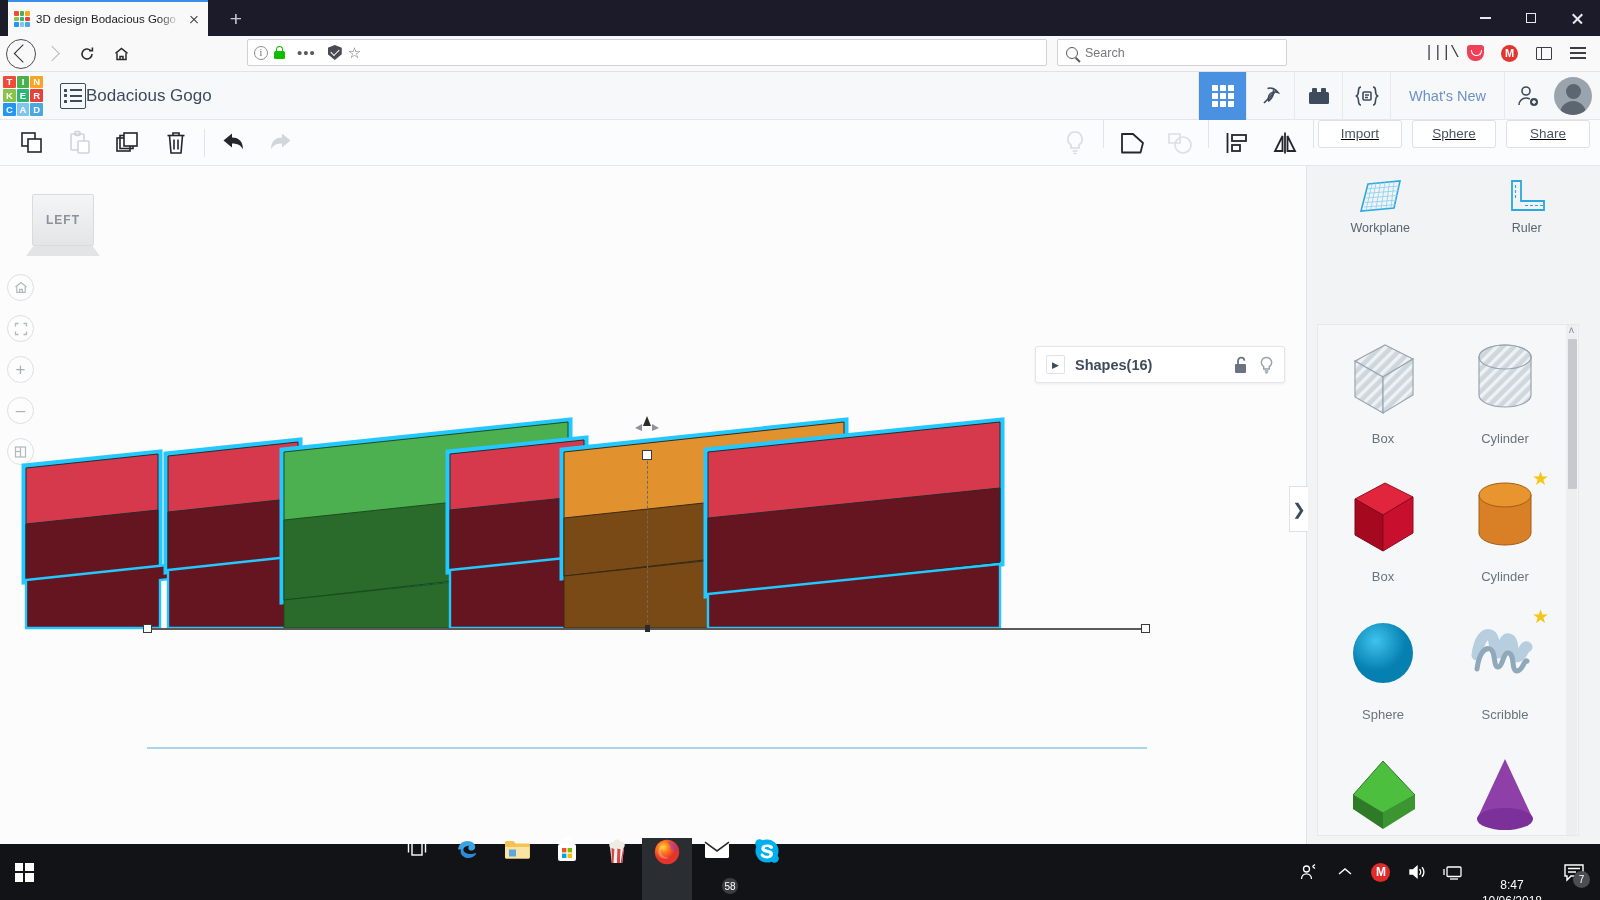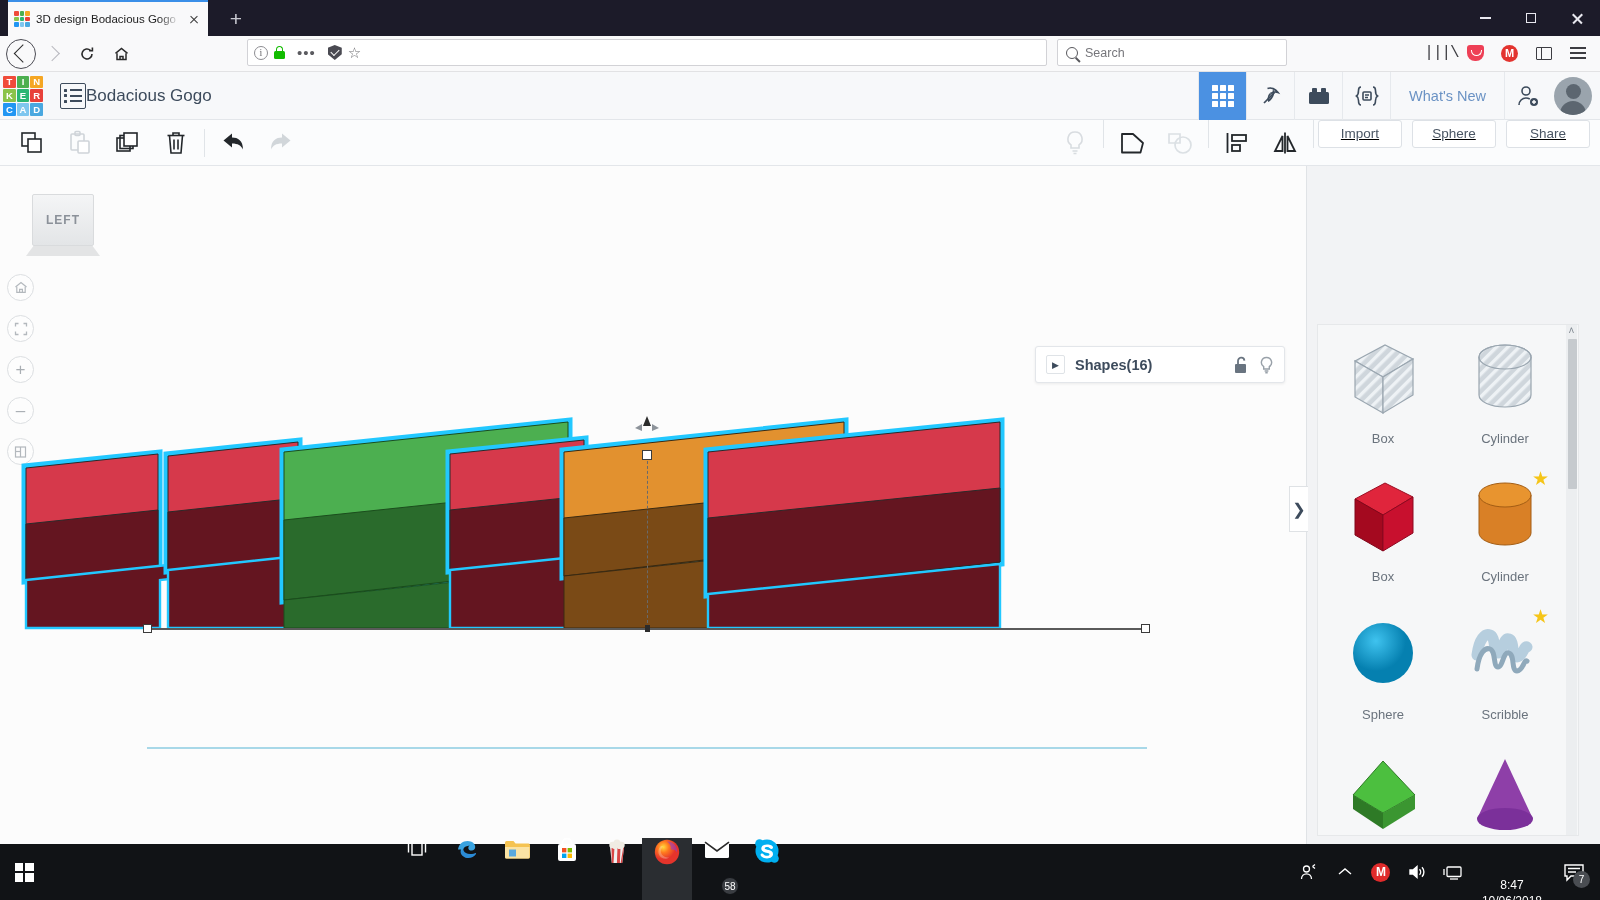--- a/index.html
+++ b/index.html
@@ -613,20 +613,48 @@
             <path d="M5.6 15h3.8M6.3 16.8h2.4"></path>
         </svg>
       </span>
     </div>
 
   </div>
 
   <div class="rpanel">
     <div class="panel-collapse">❯</div>
 
+    <div class="rp-top">
+      <div class="rp-tool">
+        <span>
+          <svg width="44" height="36" viewBox="0 0 44 36">
+            <g fill="none" stroke="#2ba8e0" stroke-width="1.6">
+              <path d="M10 6 42 3 36 30 3 33z"></path>
+            </g>
+            <g stroke="#8fd4f0" stroke-width="0.9" fill="none">
+              <path d="M14 5.6 8 32.5M18 5.2 12.7 32M22.5 4.8 17.8 31.4M27 4.4 23 31M31.5 4 28 30.4M36 3.6 33 29.8"></path>
+              <path d="M9.4 10.8 41.3 8M8.6 15.4 40.4 12.7M7.8 20 39.4 17.4M7 24.6 38.4 22.1M6.2 29 37.4 26.7"></path>
+            </g>
+          </svg>
+        </span>
+        <span>Workplane</span>
+      </div>
+      <div class="rp-tool">
+        <span>
+          <svg width="42" height="36" viewBox="0 0 42 36" fill="none" stroke="#2ba8e0" stroke-width="1.8">
+            <path d="M6 3h9v20h23v9H6z"></path>
+            <g stroke-width="1.1">
+                <path d="M9.5 7v3M9.5 12v3M9.5 17v3"></path>
+                <path d="M19 27.5h3M24 27.5h3M29 27.5h3M34 27.5h3"></path>
+              </g>
+          </svg>
+        </span>
+        <span>Ruler</span>
+      </div>
+    </div>
 
 
     <div class="rp-grid">
 
       <div class="rp-cell" style="left:6px; top:8px;">
         <svg width="84" height="92" viewBox="0 0 84 92">
           <defs>
             <pattern id="hatch" width="8" height="8" patternTransform="rotate(45)" patternUnits="userSpaceOnUse">
               <rect width="8" height="8" fill="#cfd6dc"></rect>
                 <rect width="3.4" height="8" fill="#eef2f5"></rect>

